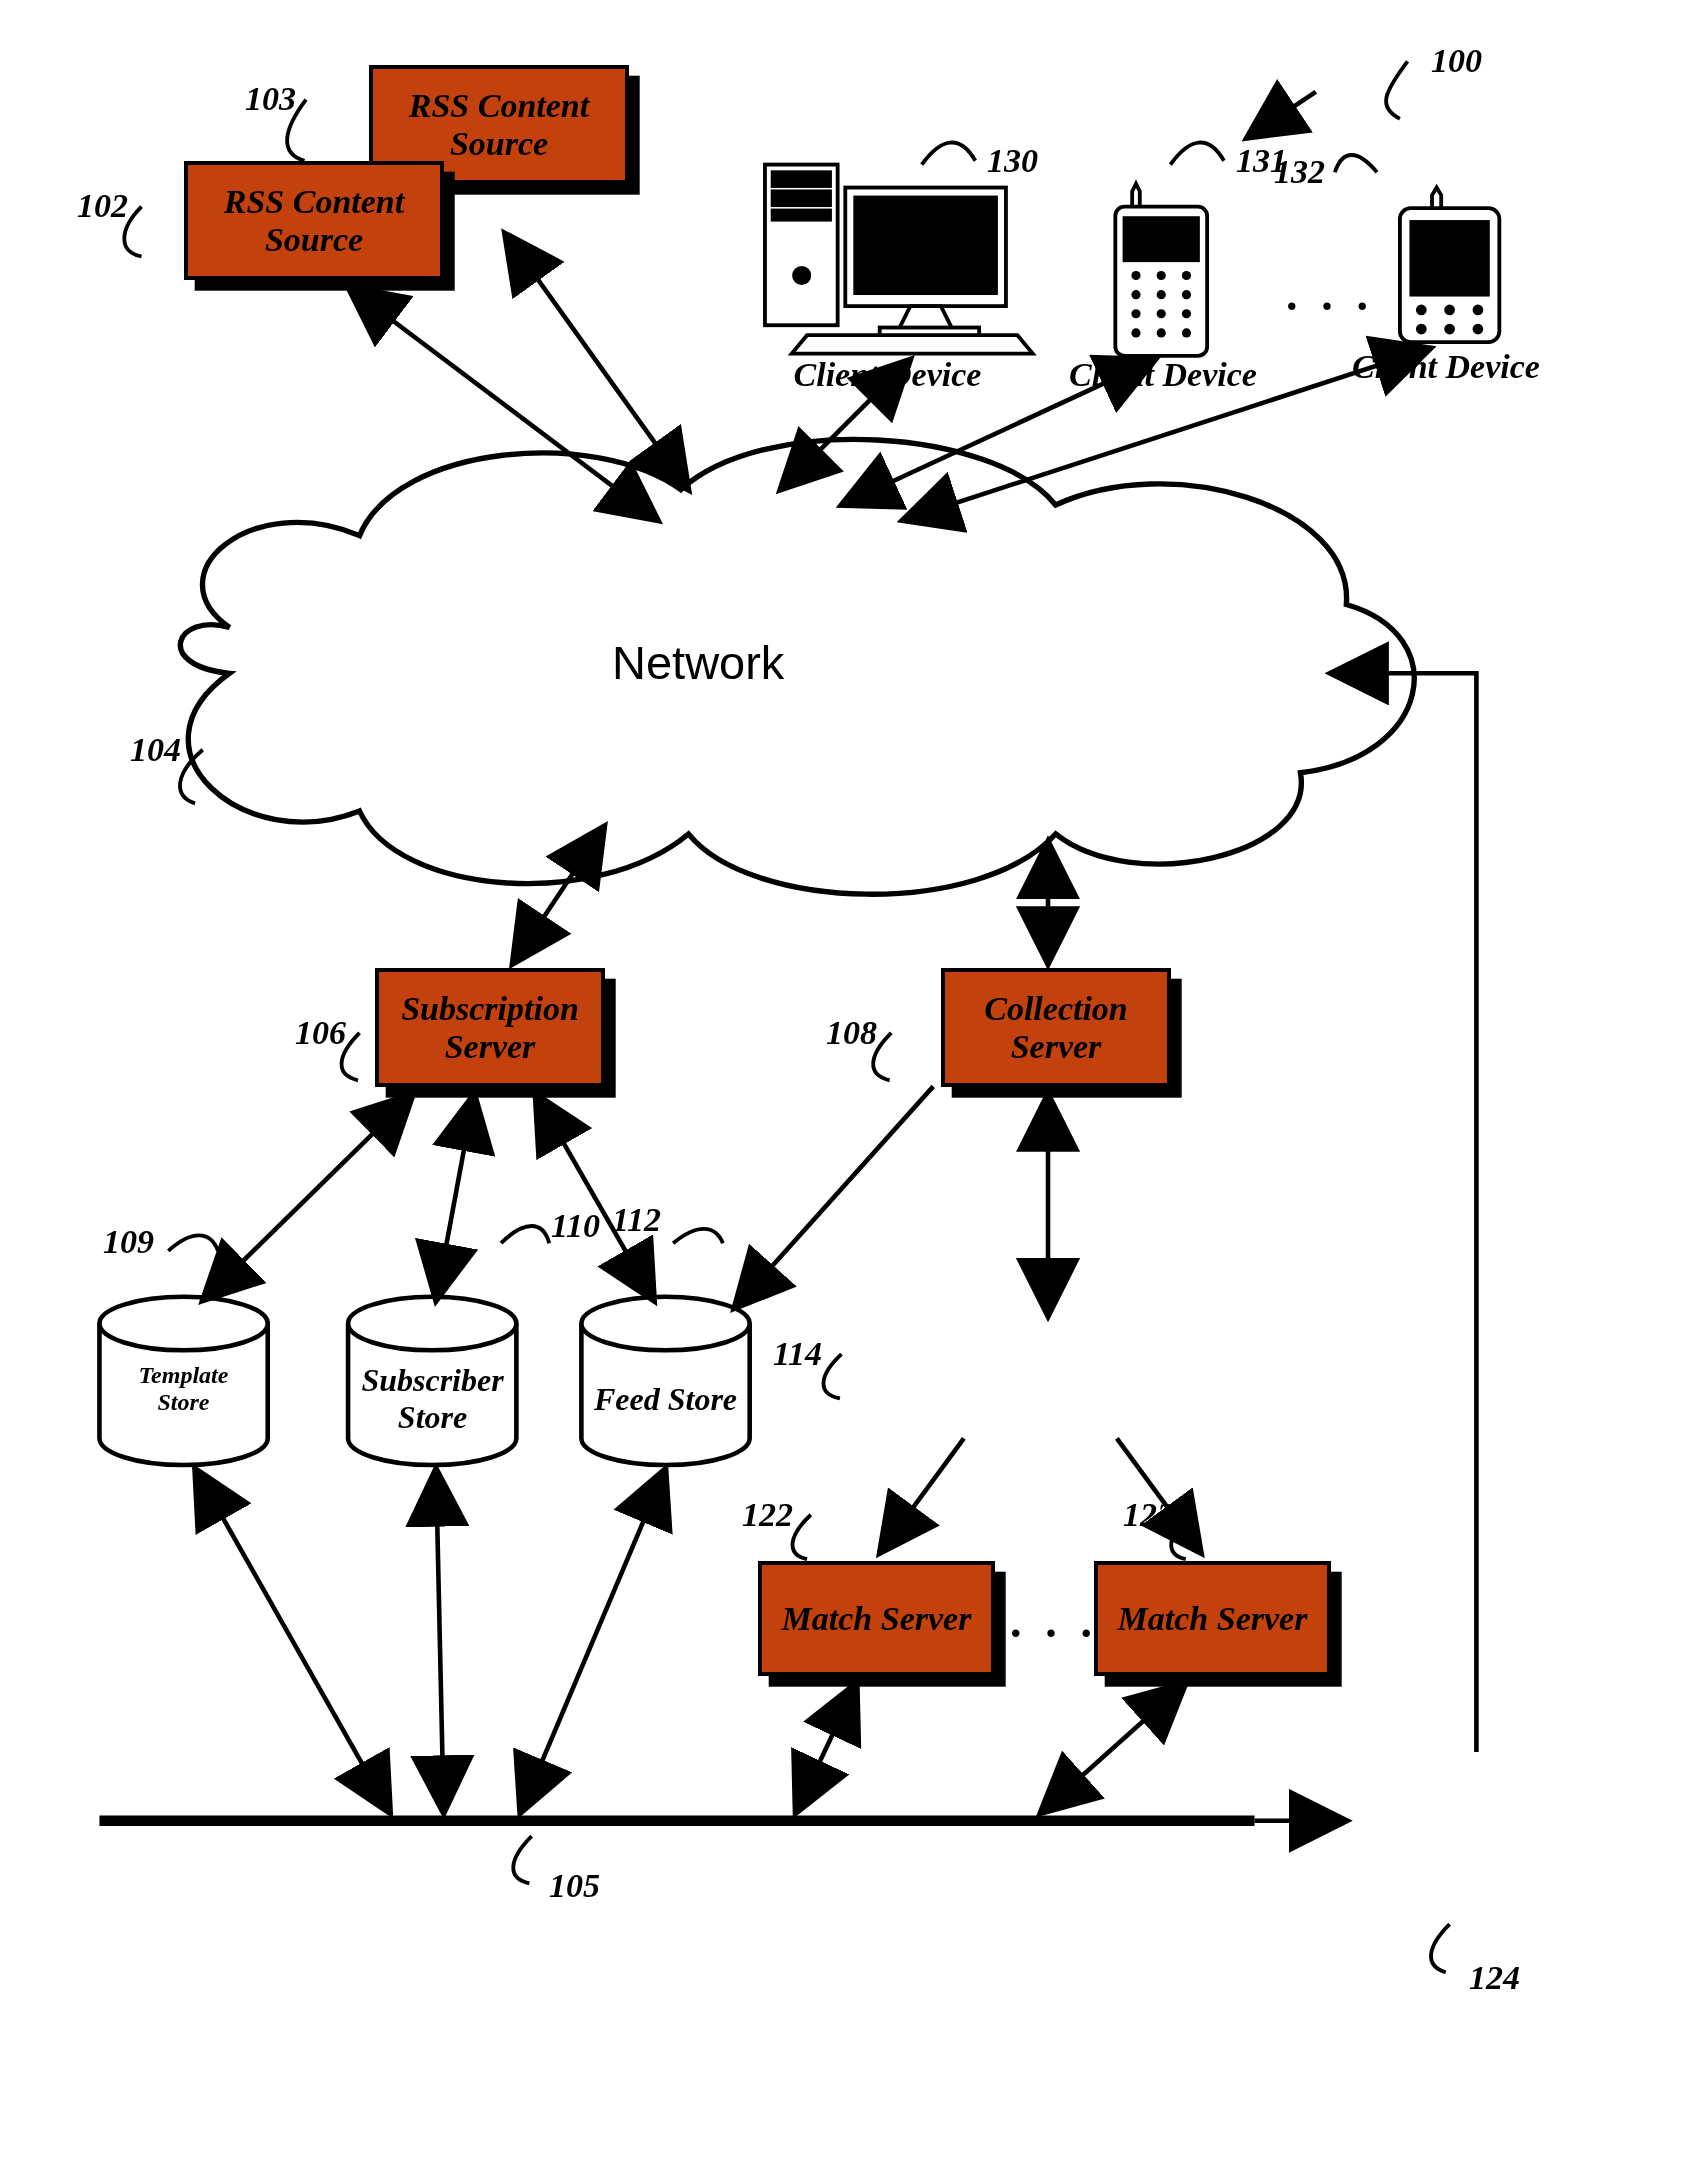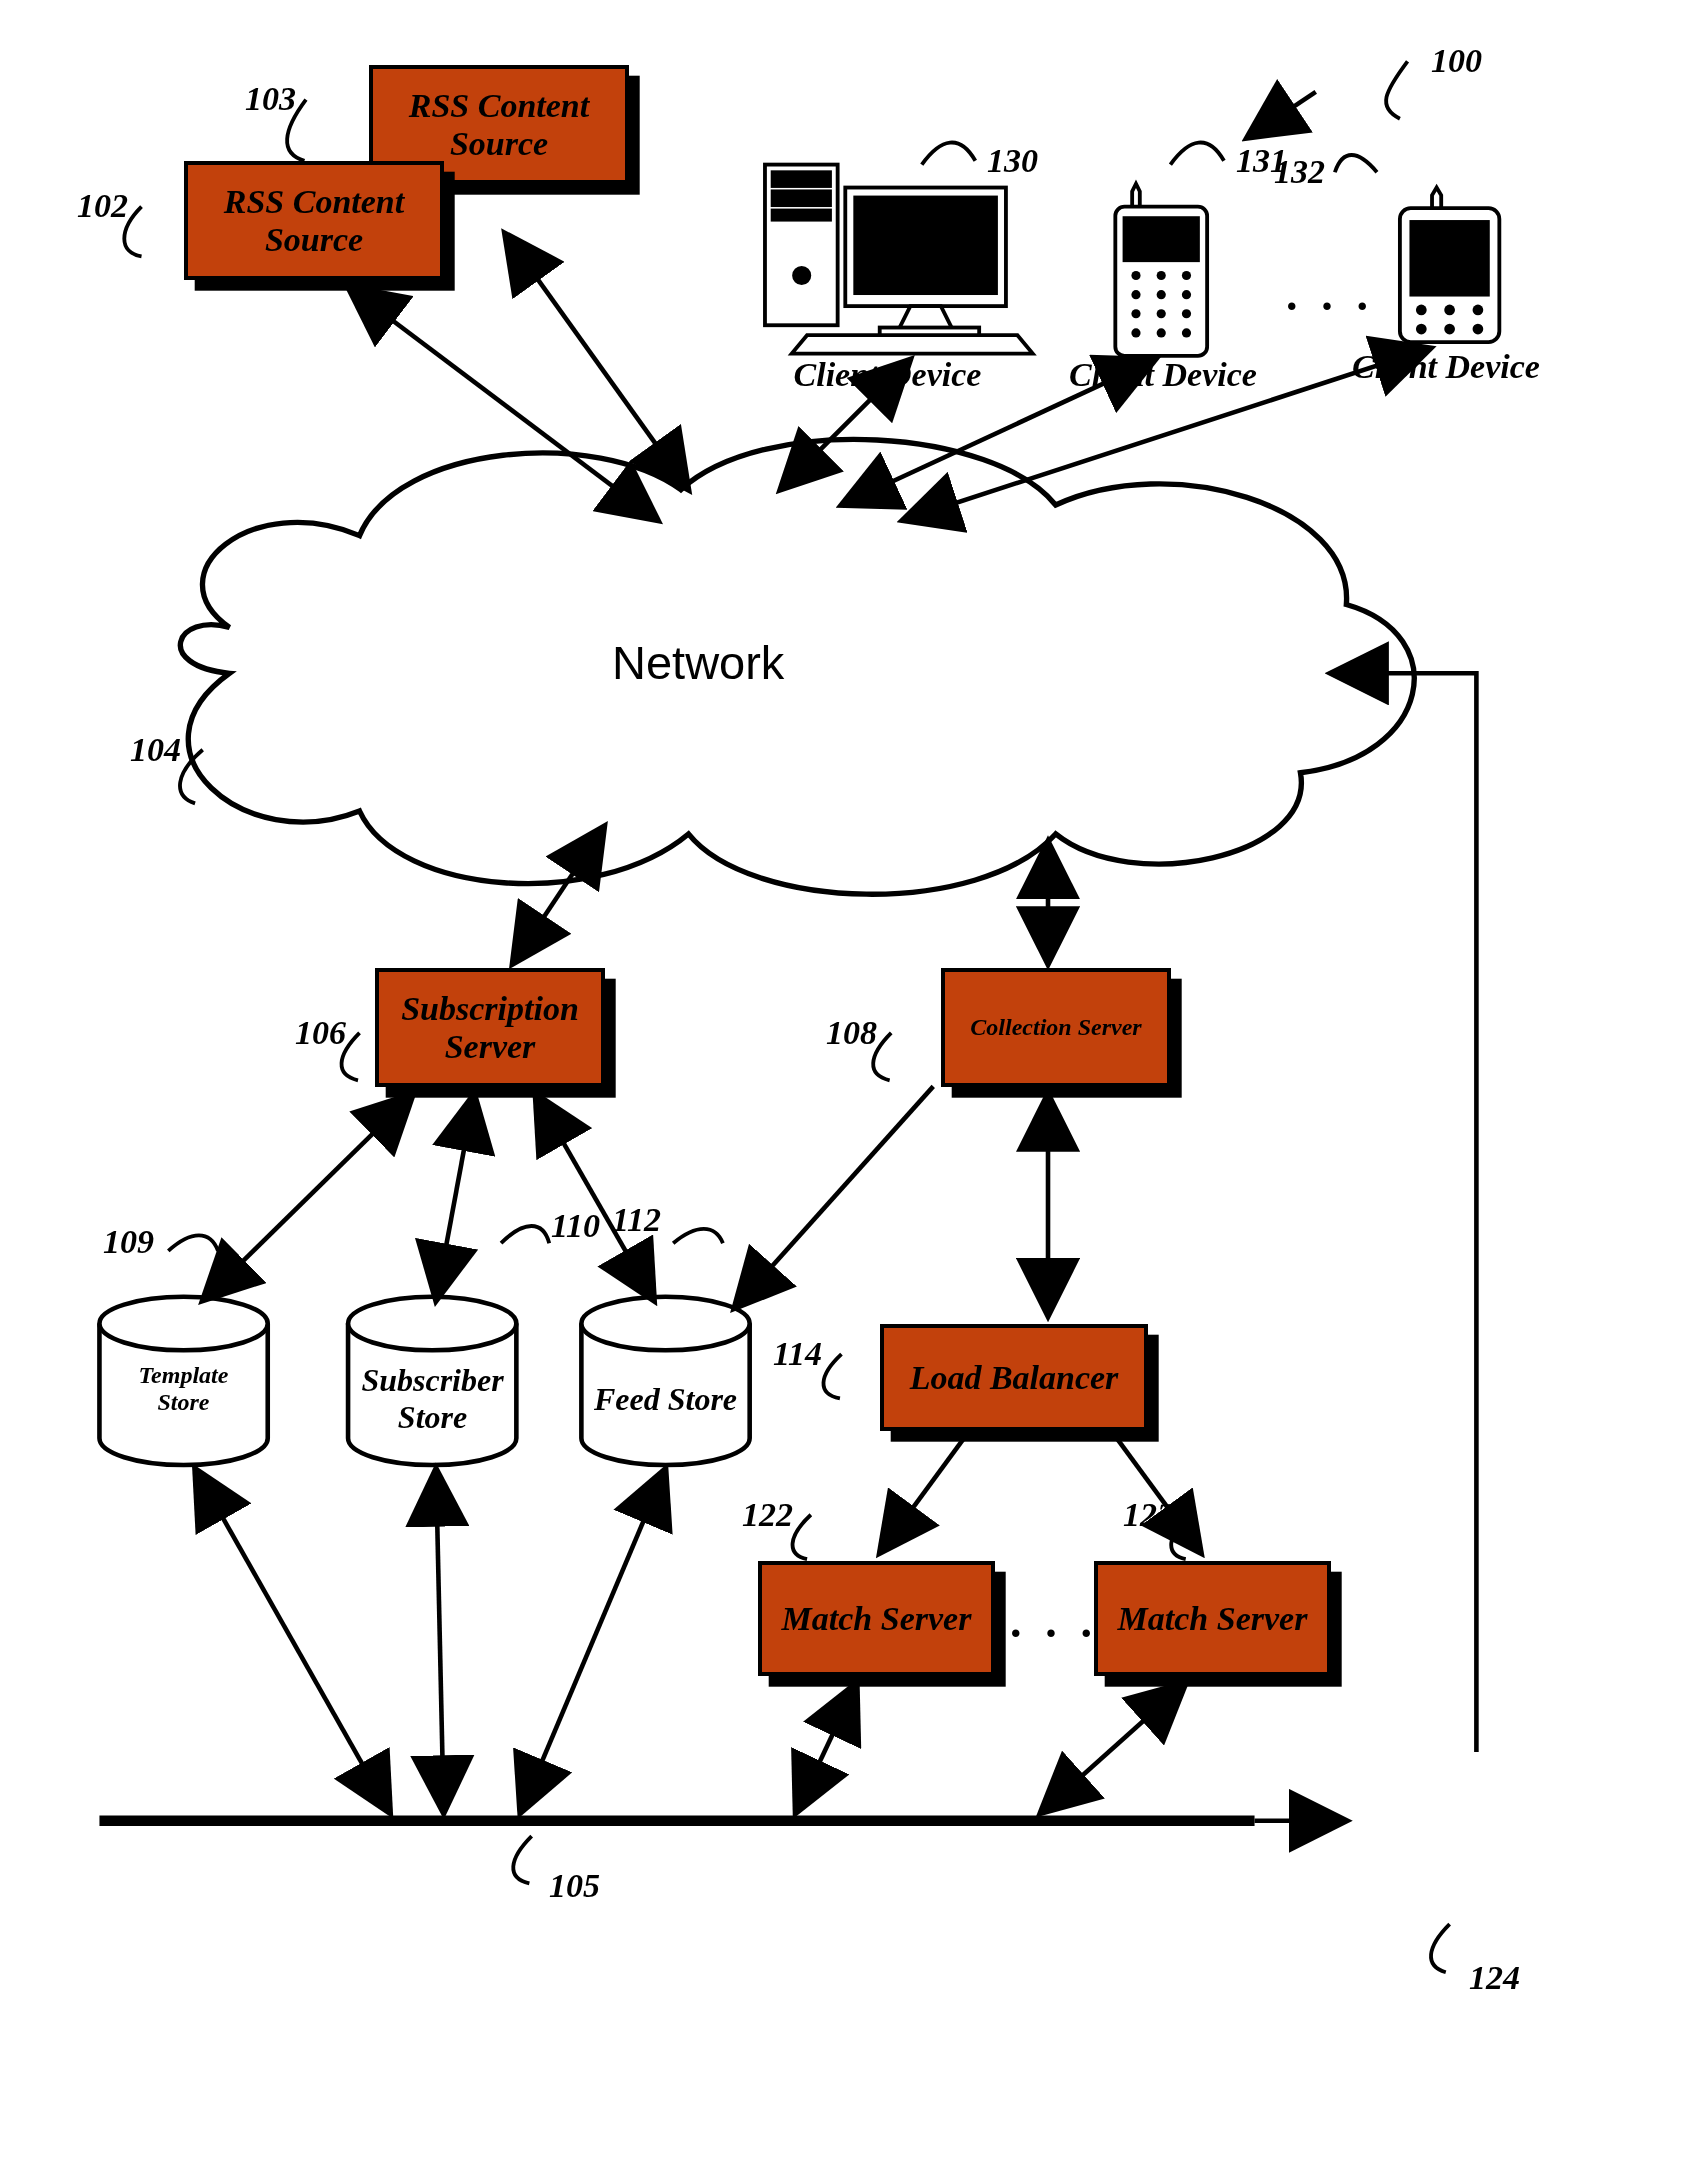--- a/index.html
+++ b/index.html
@@ -217,27 +217,24 @@
   <div class="box" style="left:184px; top:161px; width:260px; height:119px; font-size:34px;">
     <span>RSS Content Source</span>
   </div>
 
   <div class="netlabel" style="left:612px; top:635px;">Network</div>
 
   <div class="box" style="left:375px; top:968px; width:230px; height:119px; font-size:34px;">
     <span>Subscription Server</span>
   </div>
 
-  <div class="box" style="left:941px; top:968px; width:230px; height:119px; font-size:24px;">
+  <div class="box" style="left:941px; top:968px; width:230px; height:119px; font-size:34px;">
     <span>Collection Server</span>
   </div>
 
-  <div class="box" style="left:880px; top:1324px; width:268px; height:107px; font-size:34px;">
-    <span>Load Balancer</span>
-  </div>
 
   <div class="box" style="left:758px; top:1561px; width:237px; height:115px; font-size:34px;">
     <span>Match Server</span>
   </div>
   <div class="box" style="left:1094px; top:1561px; width:237px; height:115px; font-size:34px;">
     <span>Match Server</span>
   </div>
   <div class="dots" style="left:1010px; top:1595px;">. . .</div>
 
 

